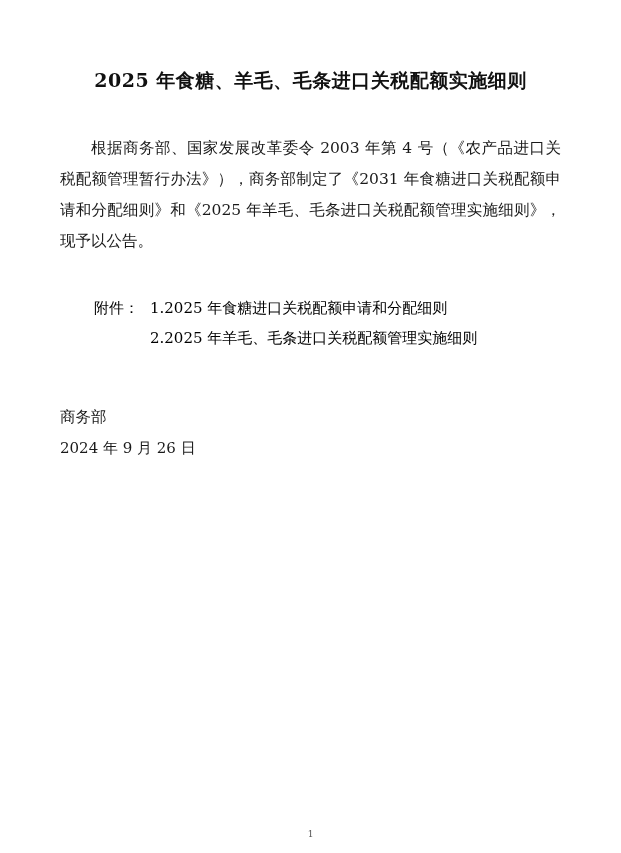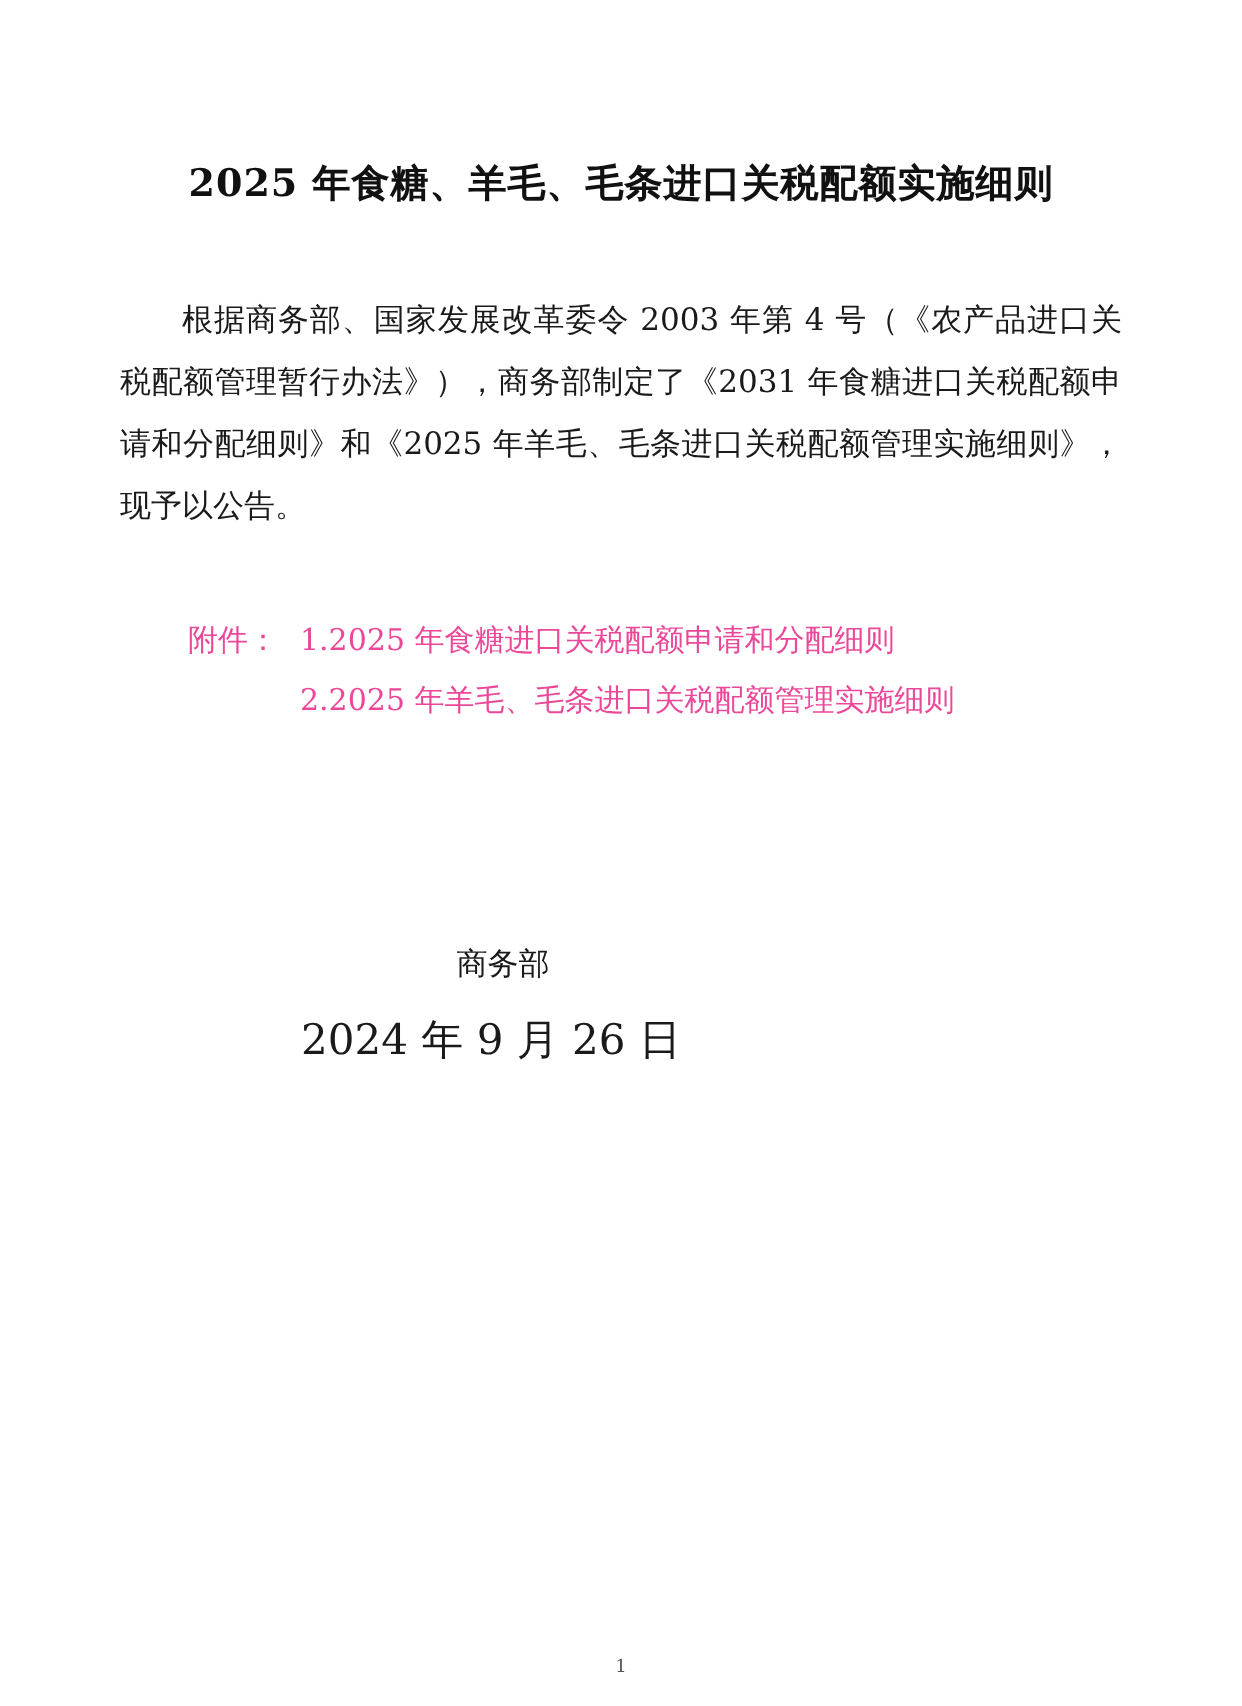--- a/index.html
+++ b/index.html
@@ -13,21 +13,21 @@
     font-family: "DejaVu Serif", "Liberation Serif", serif;
     color: #1a1a1a;
     position: relative;
     overflow: hidden;
   }
   .page {
     position: relative;
     width: 621px;
     height: 853px;
     box-sizing: border-box;
-    padding: 12px 60px;
+    padding: 0 60px;
   }
   .doc-title {
     margin: 0;
     padding-top: 66px;
     text-align: center;
     font-size: 19px;
     font-weight: bold;
     letter-spacing: 0.5px;
     line-height: 1.5;
     color: #111111;
@@ -44,45 +44,45 @@
     margin: 0;
     color: #1a1a1a;
   }
   .attachments {
     margin-top: 36px;
   }
   .attach-row {
     display: flex;
     font-size: 15px;
     line-height: 2.0;
-    color: #ec4899;
+    color: #000000;
   }
   .attach-label {
     flex: 0 0 auto;
     padding-left: 34px;
     white-space: nowrap;
   }
   .attach-items {
     flex: 1 1 auto;
     margin-left: 11px;
   }
   .attach-item {
     white-space: nowrap;
   }
   .signature {
-    margin-top: 101px;
-    text-align: center;
+    margin-top: 48px;
+    text-align: left;
     padding-right: 118px;
   }
   .sign-org {
     font-size: 15.5px;
     line-height: 2.1;
   }
   .sign-date {
-    font-size: 21px;
+    font-size: 15px;
     line-height: 2.1;
     padding-right: 12px;
   }
   .page-number {
     position: absolute;
     bottom: 14px;
     left: 0;
     right: 0;
     text-align: center;
     font-size: 9px;

